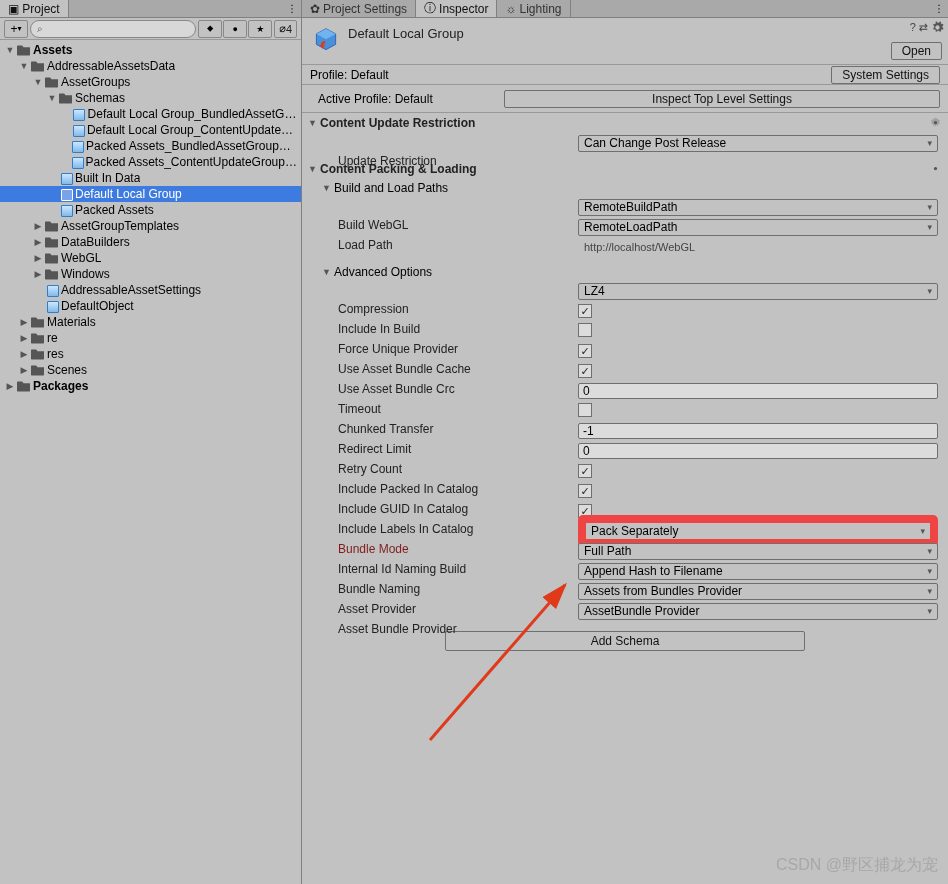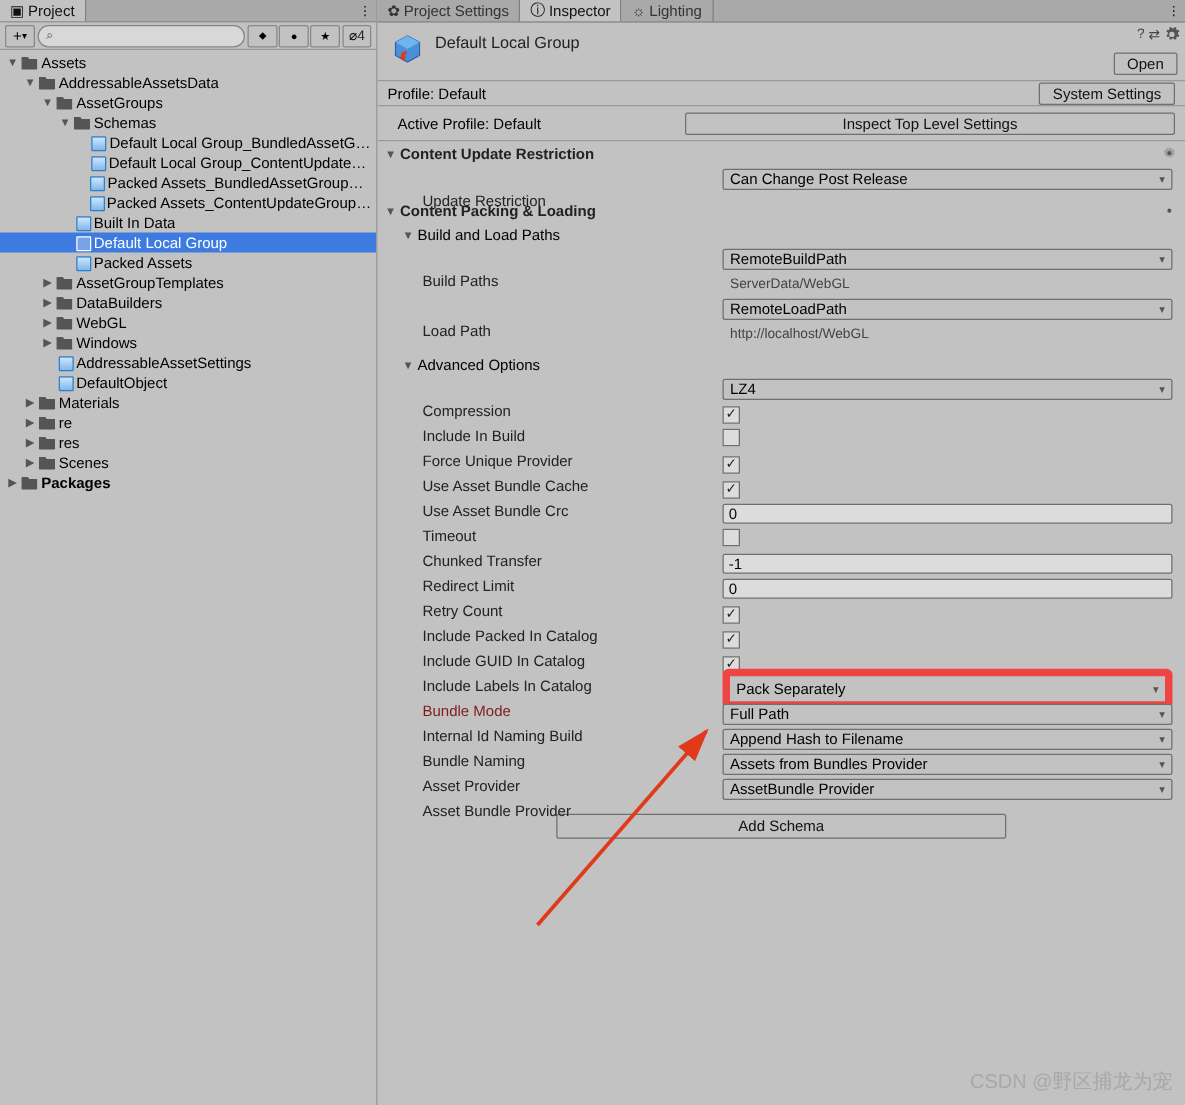--- a/index.html
+++ b/index.html
@@ -61,21 +61,21 @@
 
 .fields { padding-bottom: 4px; }
 .prop { display: flex; align-items: center; height: 20px; padding-left: 36px; padding-right: 10px; gap: 6px; }
 .prop .plabel { width: 234px; flex-shrink: 0; color: #222; margin-top: 35px; }
 .prop .pcontrol { flex: 1; }
 .plabel.highlight { color: #7f1d1d; }
 .info-line { font-size: 11px; color: #444; padding-left: 6px; height: 18px; display:flex; align-items:center;}
 
 .dd { height: 17px; width: 100%; background: #c2c2c2; border: 1px solid #6f6f6f; border-radius: 2px; display: flex; align-items: center; padding: 0 5px; cursor: pointer; position: relative; }
 .dd .dd-arrow { margin-left: auto; font-size: 9px; color: #555; }
-.dd.highlight { border: 6px solid #ef4444; border-radius: 5px; height: 32px; margin-top:-1px; margin-bottom:-1px;}
+.dd.highlight { border: 8px solid #ef4444; border-radius: 5px; height: 32px; margin-top:-1px; margin-bottom:-1px;}
 
 .txt-in { height: 16px; width: 100%; background: #dcdcdc; border: 1px solid #6f6f6f; border-radius: 2px; padding: 0 4px; outline: none; }
 .chk { width: 14px; height: 14px; background: #dcdcdc; border: 1px solid #6f6f6f; display: inline-flex; align-items: center; justify-content: center; cursor: pointer; }
 .chk.checked::after { content: "✓"; font-size: 11px; color: #222; line-height: 1; }
 
 .wide-btn { width: 360px; margin: 10px auto; display: block; height: 20px; text-align:center;}
 
 
 .arrow-svg { position: absolute; left: 420px; top: 570px; pointer-events: none; }
 .watermark { position: absolute; right: 10px; bottom: 8px; font-size: 16px; color: rgba(150,150,150,0.6); font-weight: 500; }
@@ -113,21 +113,21 @@
         <span style="font-size:11px;">⌀</span>
         <span class="eye-count">4</span>
       </div>
     </div>
     <div class="tree" id="tree">
         <div class="tree-row" style="padding-left: 4px;">
           <span class="foldout">▼</span>
           <span class="icon-sm">
             <span class="folder-ic"></span>
           </span>
-          <span class="row-label" style="font-weight: normal;">Assets</span>
+          <span class="row-label" style="font-weight: bold;">Assets</span>
         </div>
         <div class="tree-row" style="padding-left: 18px;">
           <span class="foldout">▼</span>
           <span class="icon-sm">
             <span class="folder-ic"></span>
           </span>
           <span class="row-label">AddressableAssetsData</span>
         </div>
         <div class="tree-row" style="padding-left: 32px;">
           <span class="foldout">▼</span>
@@ -310,21 +310,21 @@
       <div class="insp-title">Default Local Group</div>
       <button class="btn btn-open">Open</button>
     </div>
 
     <div class="row-line">
       <span class="label">Profile: Default</span>
       <button class="btn">System Settings</button>
     </div>
     <div class="row-line" style="height:28px;">
       <span class="label" style="padding-left:8px;">Active Profile: Default</span>
-      <button class="btn" style="width:392px;">Inspect Top Level Settings</button>
+      <button class="btn" style="width:436px;">Inspect Top Level Settings</button>
     </div>
 
     <div class="fields">
 
       <div class="section-h">
         <span class="fo">▼</span>
         <span>Content Update Restriction</span>
         <span class="gear-corner gear-sm"><svg viewBox="0 0 24 24">
               <circle cx="12" cy="12" r="3" fill="#555"></circle>
               <path fill="#555" d="M12 2l1 3 3-1 1 3 3 1-1 3 1 3-3 1-1 3-3-1-1 3-1-3-3 1-1-3-3-1 1-3-1-3 3-1 1-3 3 1z" fill-opacity="0.3"></path>
@@ -345,32 +345,28 @@
         <span>Content Packing &amp; Loading</span>
         <span class="gear-corner gear-sm"><svg viewBox="0 0 24 24">
               <circle cx="12" cy="12" r="3" fill="#555"></circle>
             </svg></span>
       </div>
       <div class="subsection">
         <span class="fo">▼</span>
         <span>Build and Load Paths</span>
       </div>
       <div class="prop">
-        <span class="plabel">Build Paths</span>
+        <span class="plabel">Build WebGL</span>
         <div class="pcontrol">
             <div class="dd">
               <span>RemoteBuildPath</span>
               <span class="dd-arrow">▾</span>
             </div>
           </div>
       </div>
-      <div class="prop">
-          <span class="plabel"></span>
-          <div class="pcontrol info-line">ServerData/WebGL</div>
-        </div>
       <div class="prop">
         <span class="plabel">Load Path</span>
         <div class="pcontrol">
             <div class="dd">
               <span>RemoteLoadPath</span>
               <span class="dd-arrow">▾</span>
             </div>
           </div>
       </div>
       <div class="prop">

